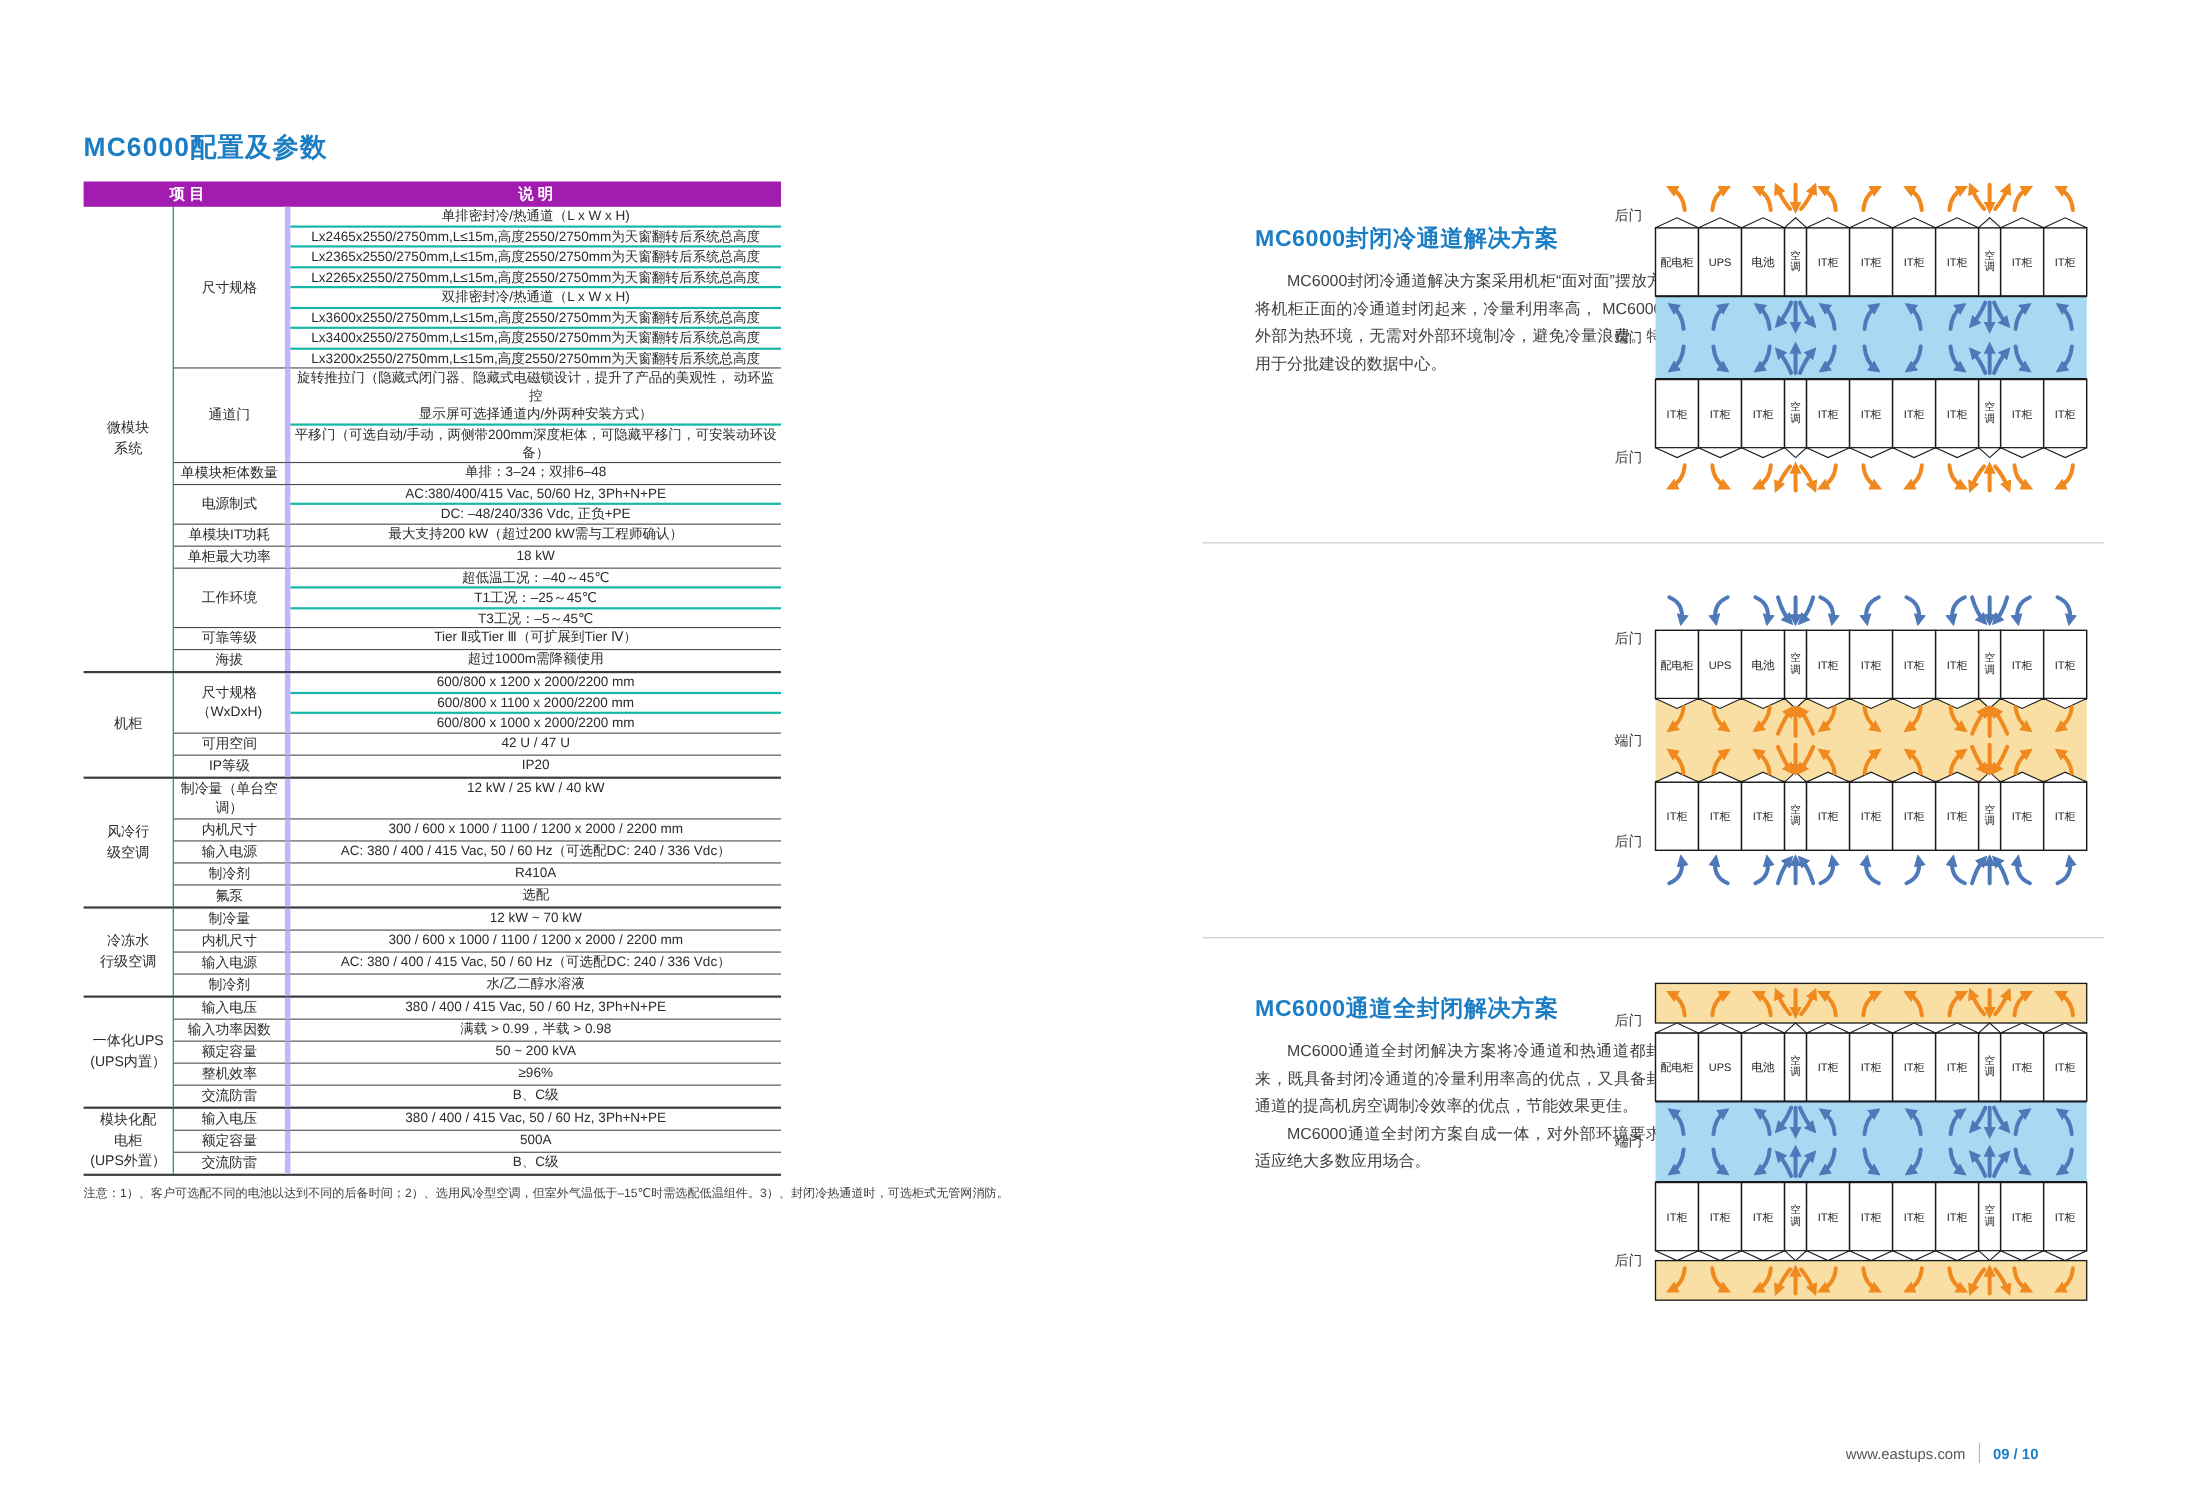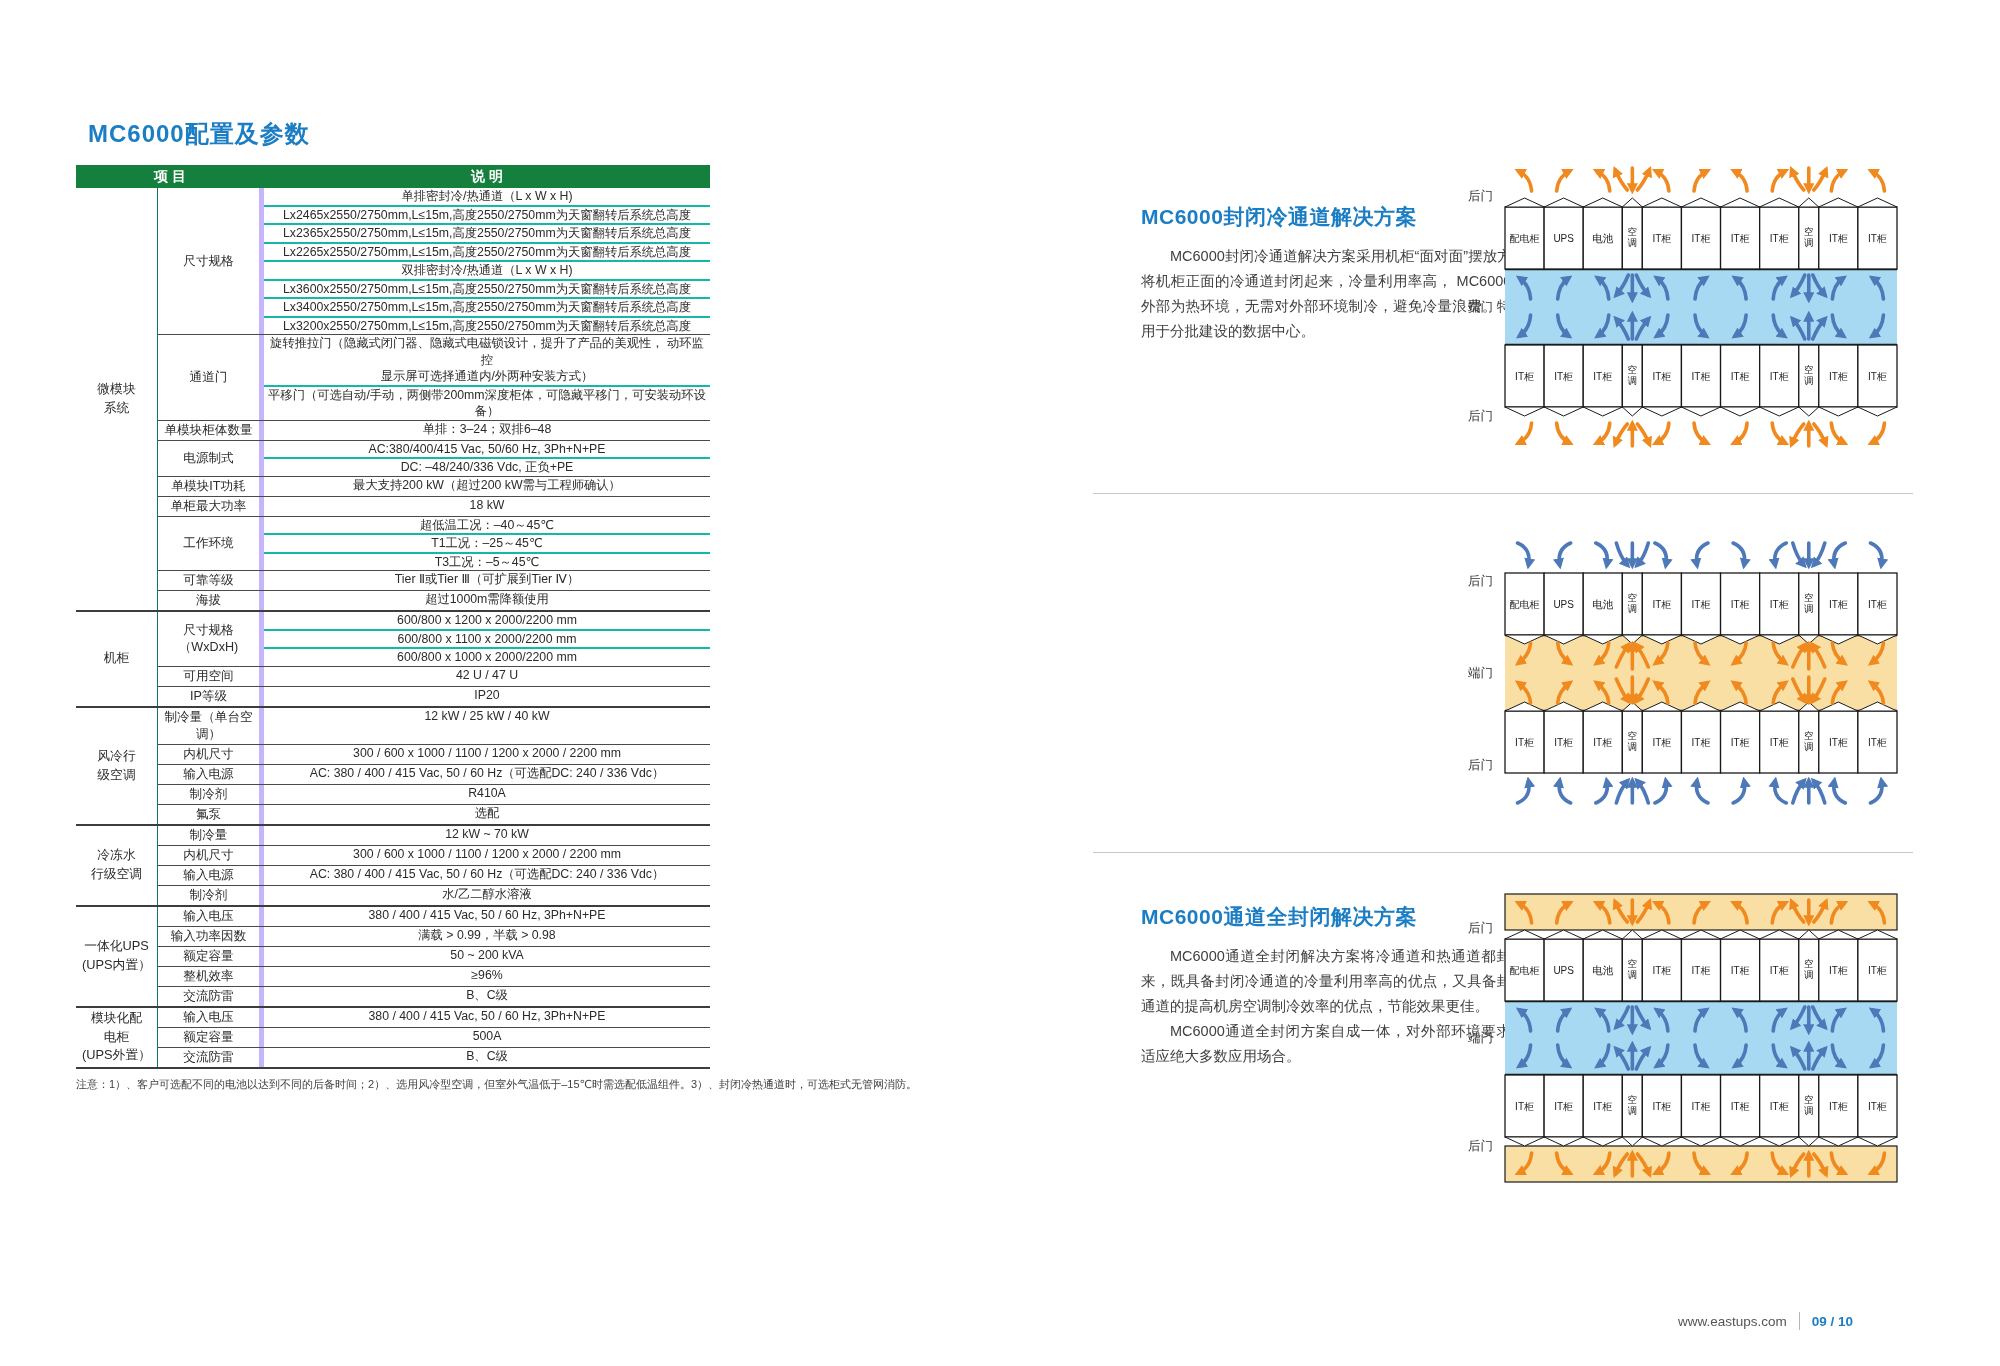--- a/index.html
+++ b/index.html
@@ -2,24 +2,24 @@
 <html><head>
 <meta charset="utf-8">
 <style>
   * { margin:0; padding:0; box-sizing:border-box; }
   html,body { background:#ffffff; }
   body { font-family:"Liberation Sans","DejaVu Sans",sans-serif; color:#2b2b2b; }
   .page { position:relative; width:2000px; height:1366px; background:#fff; overflow:hidden; }
 
   
   .left { position:absolute; left:76px; top:118px; width:634px; }
-  h1.title { font-size:24px; font-weight:bold; color:#1b7dc3; letter-spacing:1px; margin:0 0 15px 12px; }
+  h1.title { font-size:24px; font-weight:bold; color:#1b7dc3; letter-spacing:1px; margin:0 0 15px 0; }
 
   .spec-table { width:634px; border-bottom:2.5px solid #3d3d3d; }
-  .thead { display:flex; height:23px; background:#15803d; color:#fff; font-size:14px; font-weight:bold; }
+  .thead { display:flex; height:23px; background:#a21caf; color:#fff; font-size:14px; font-weight:bold; }
   .th-item { width:188px; display:flex; align-items:center; justify-content:center; }
   .th-desc { flex:1; display:flex; align-items:center; justify-content:center; }
 
   .tgroup { display:flex; border-bottom:2px solid #3d3d3d; }
   .tgroup:last-child { border-bottom:none; }
   .gcell { width:82px; border-right:1px solid #0f766e; display:flex; align-items:center; justify-content:center;
            text-align:center; font-size:12.8px; white-space:pre-line; line-height:1.45; }
   .gbody { flex:1; display:flex; flex-direction:column; }
   .titem { display:flex; border-bottom:1px solid #4a4a4a; }
   .titem:last-child { border-bottom:none; }

